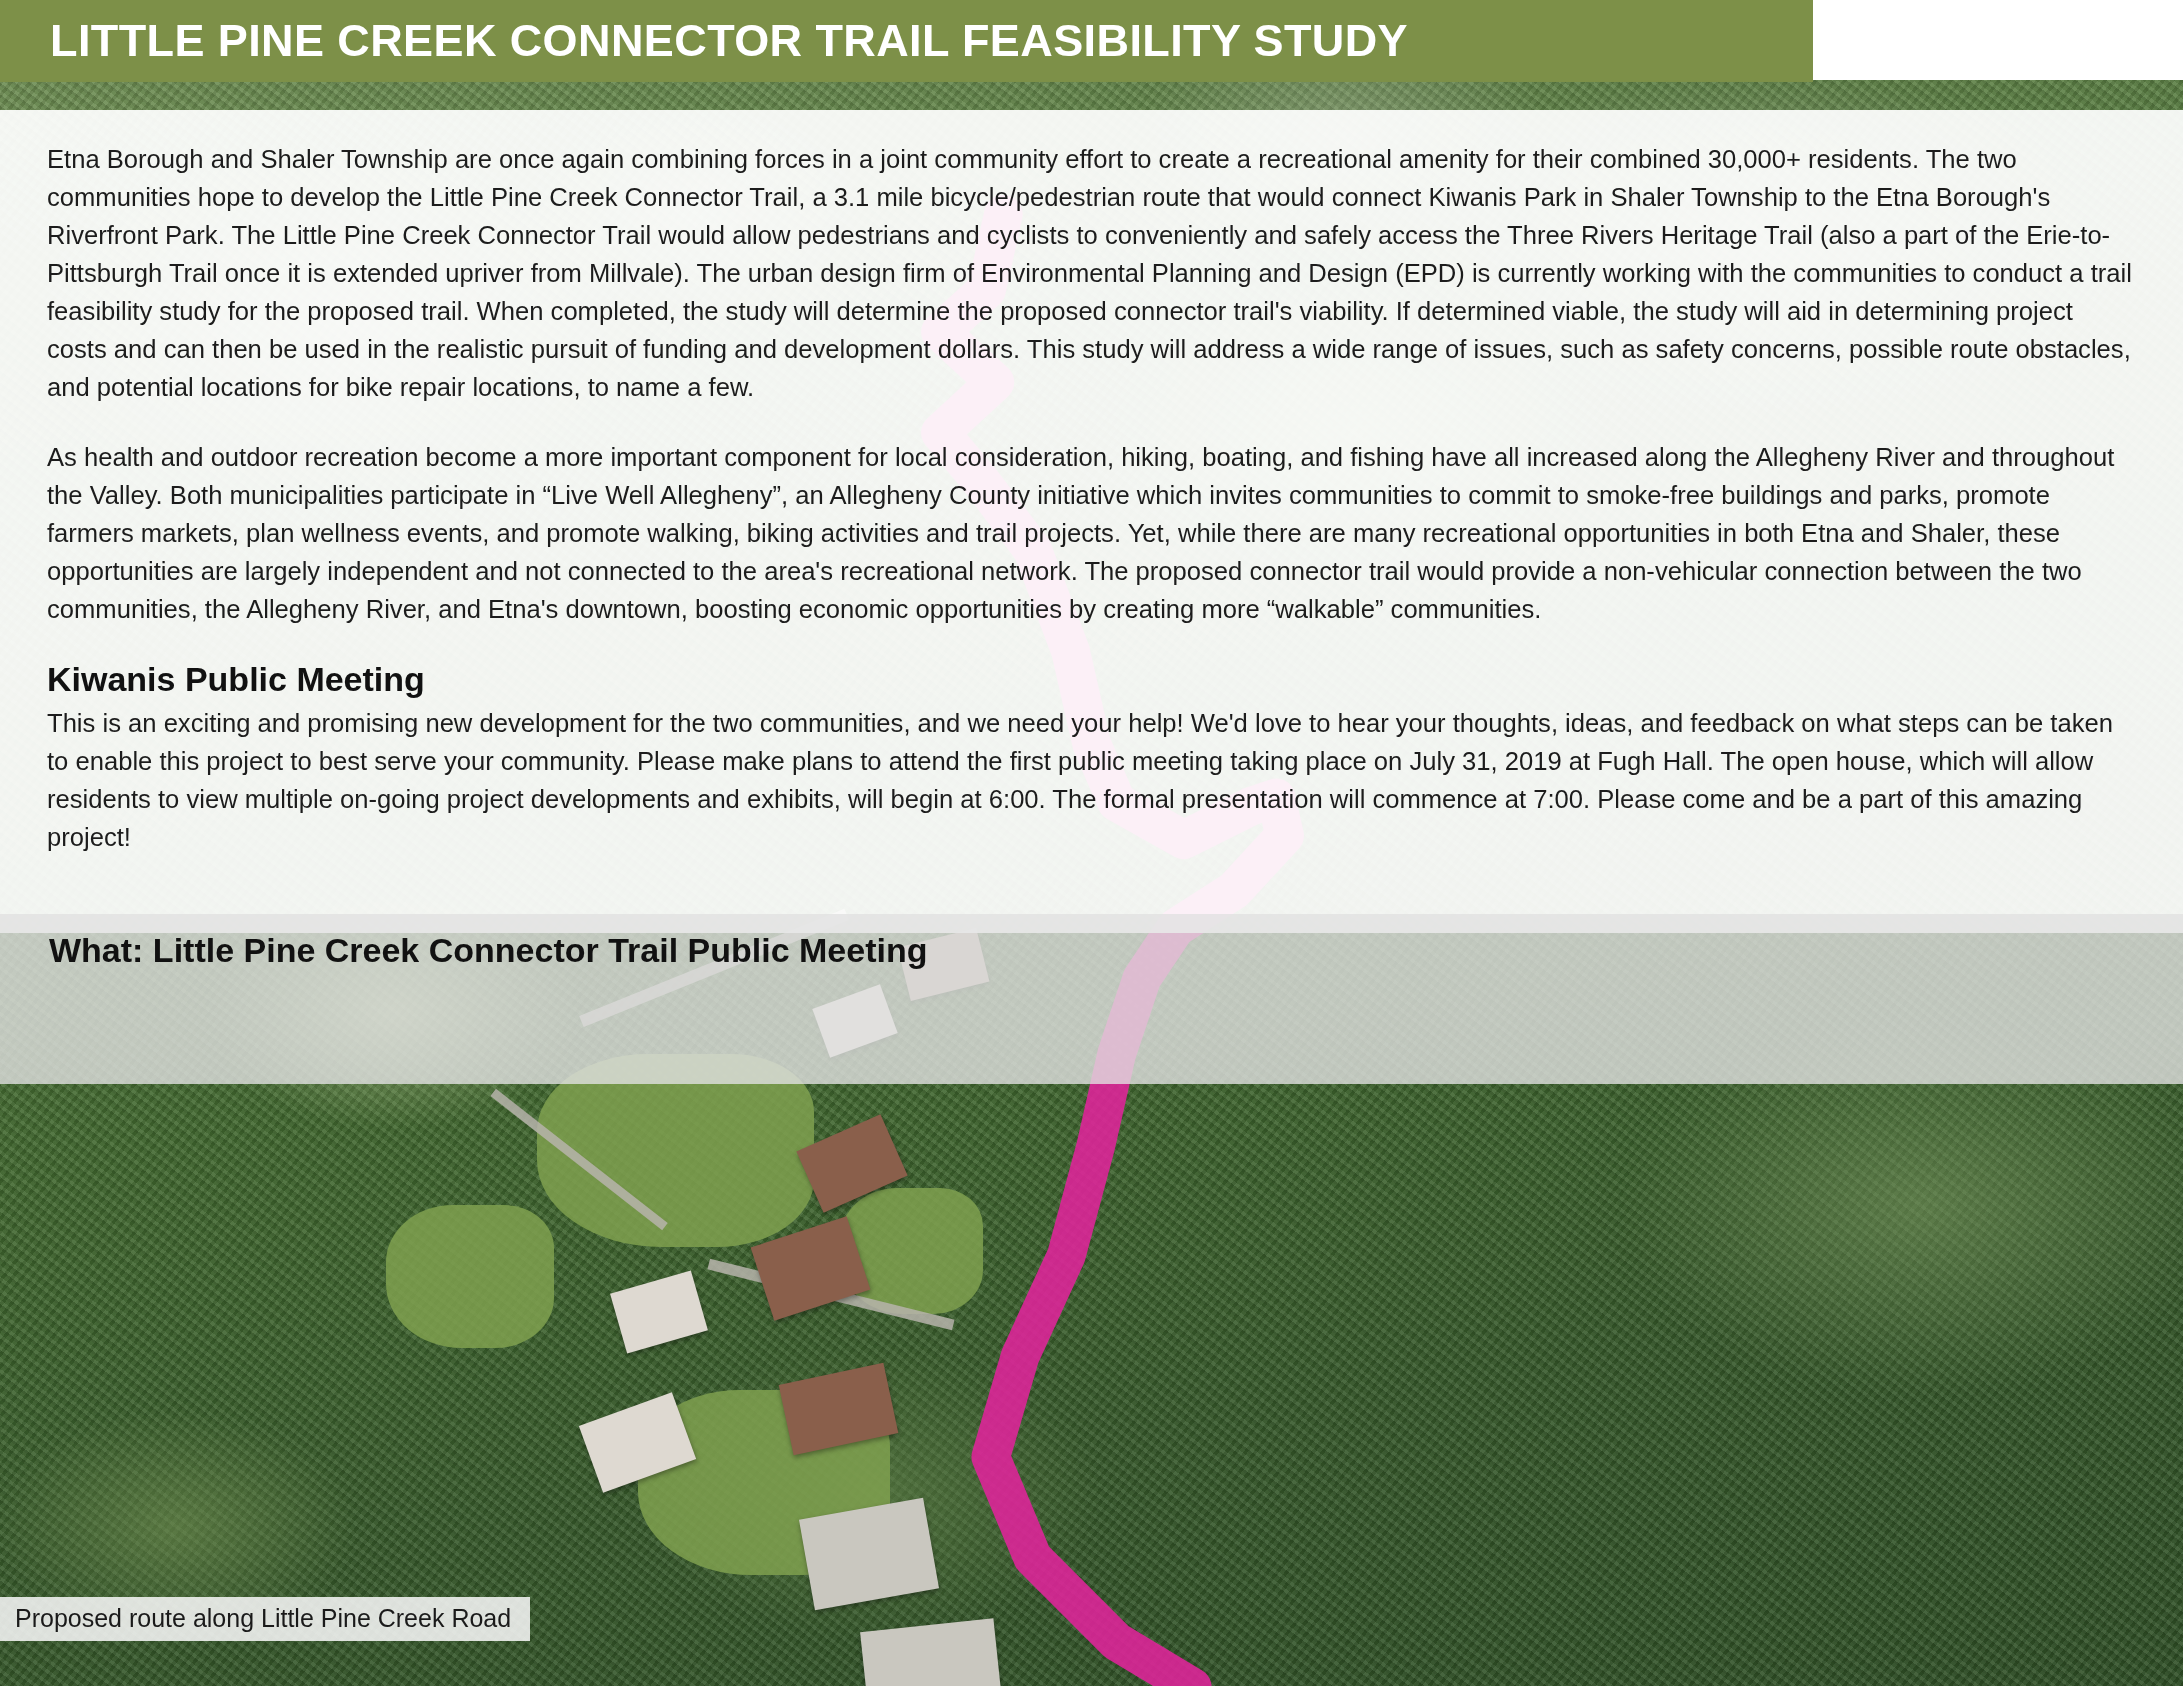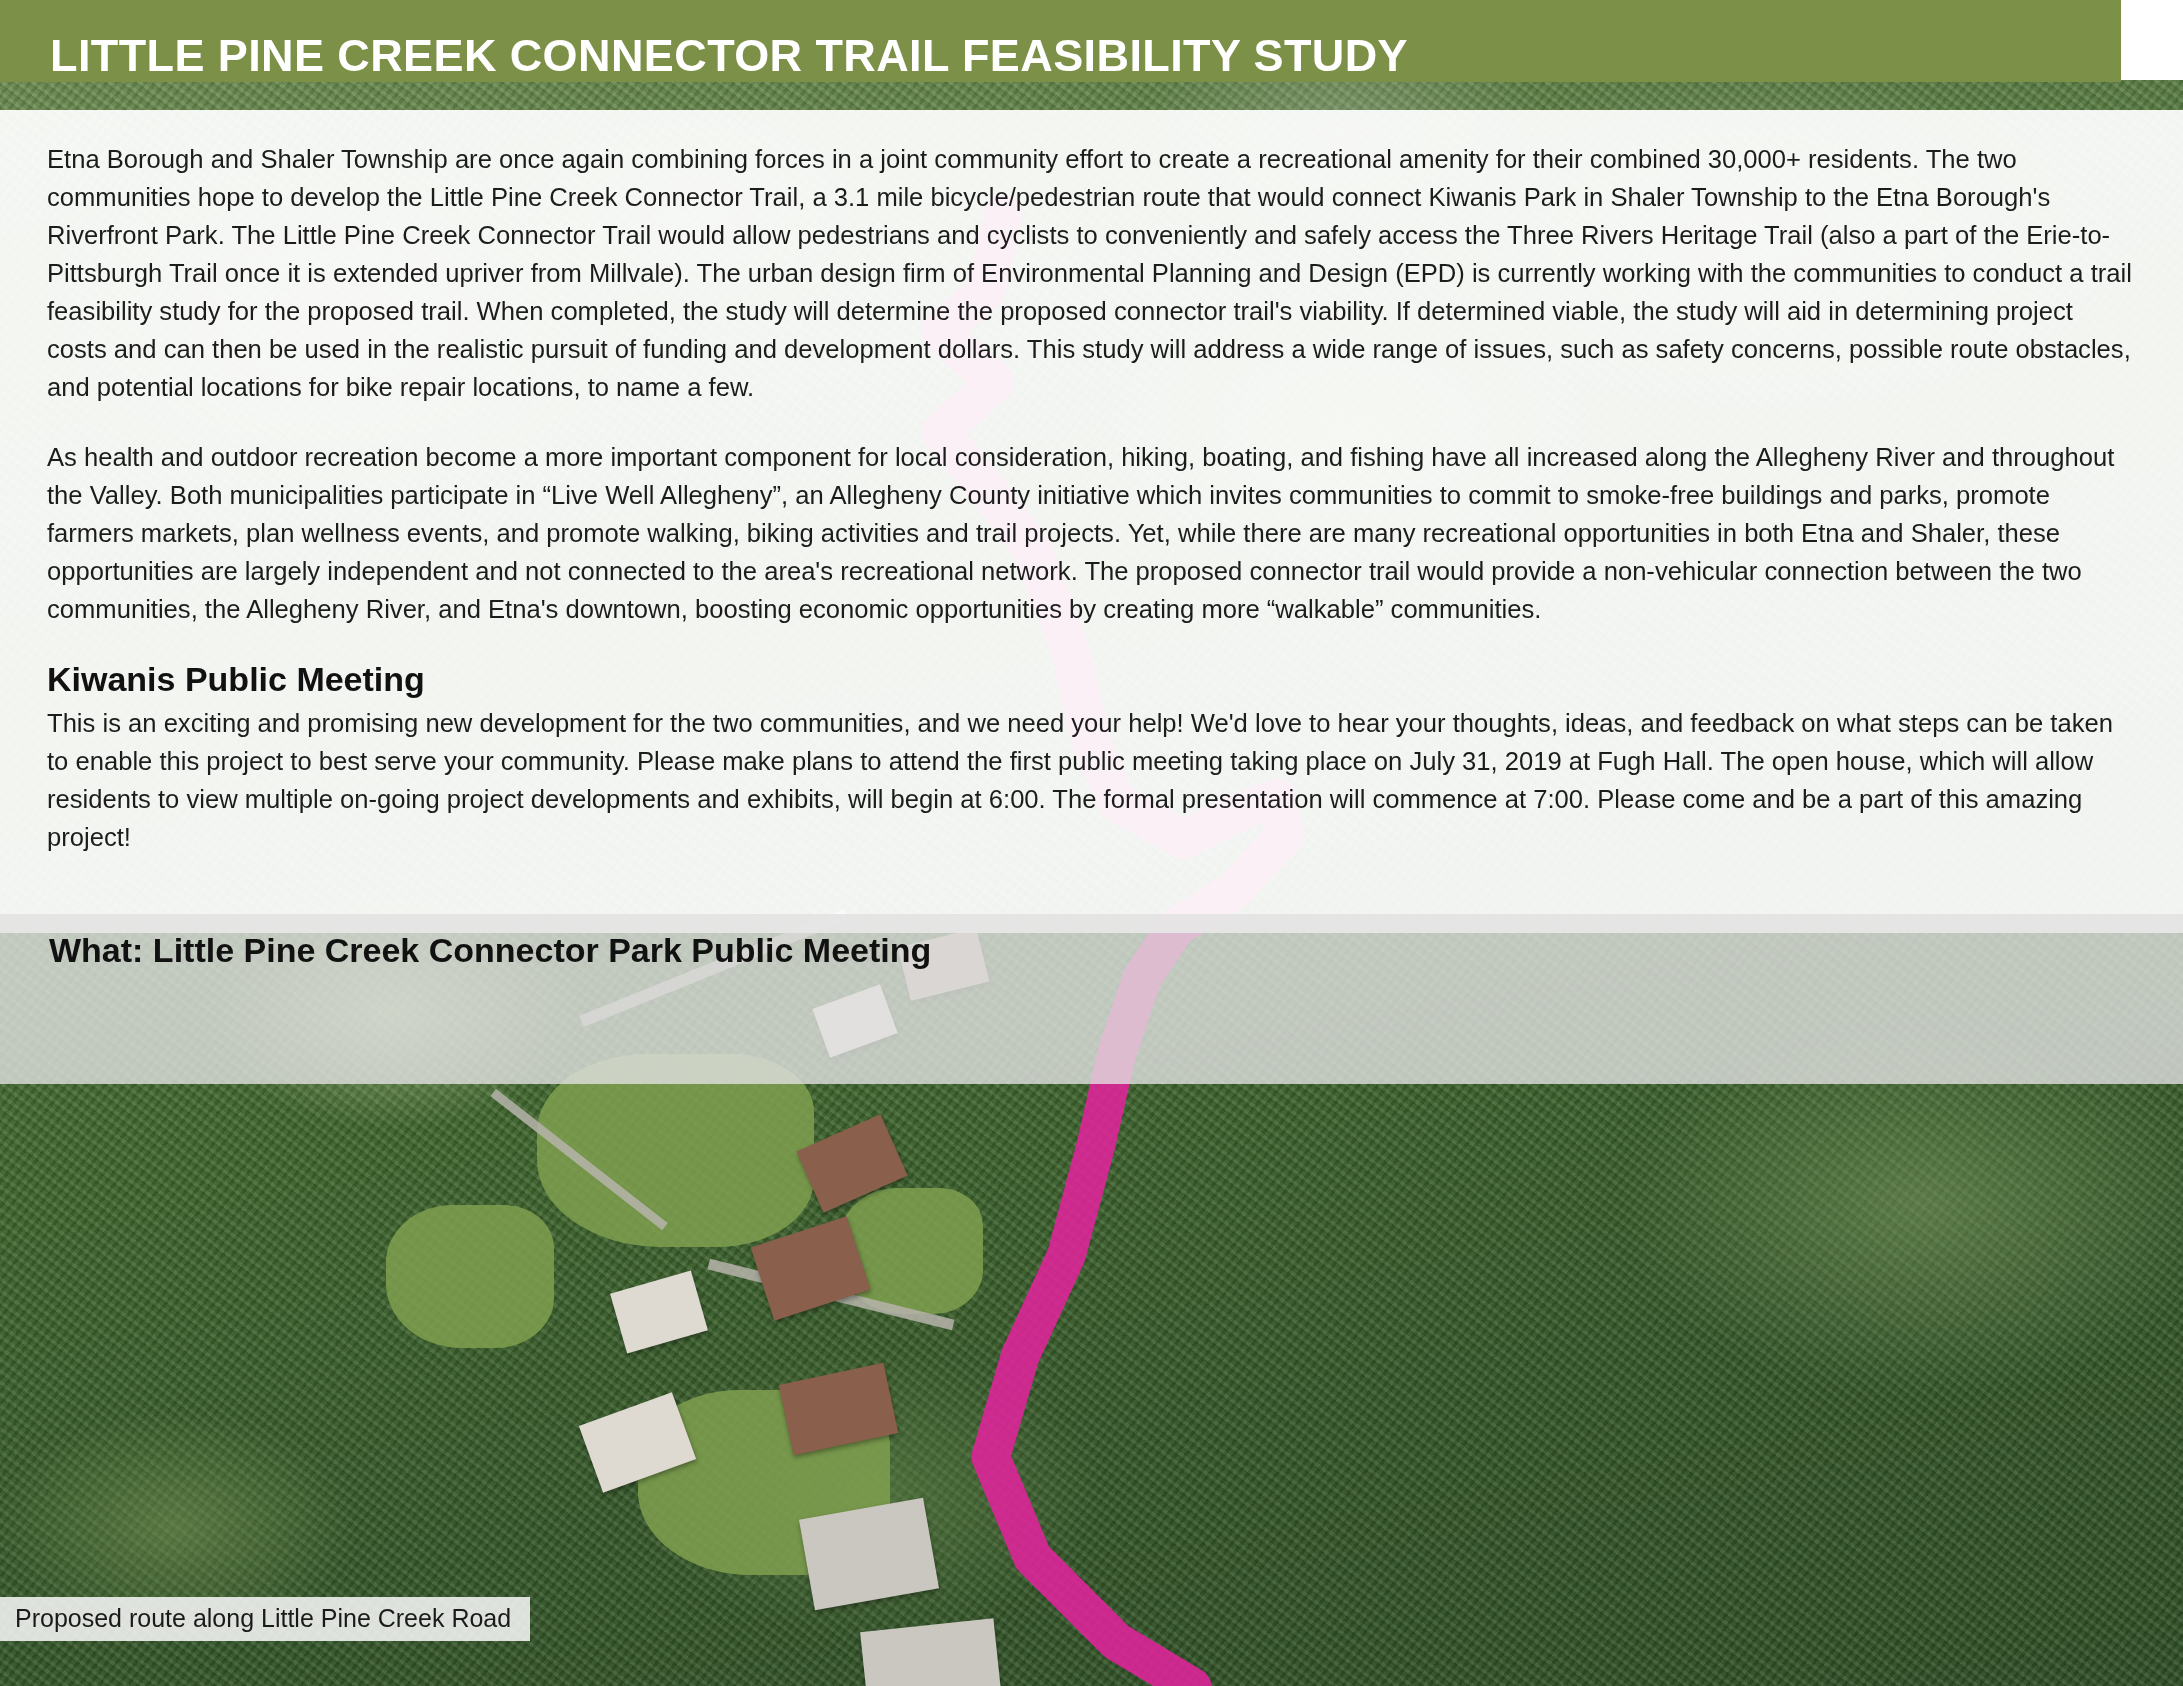--- a/index.html
+++ b/index.html
@@ -94,25 +94,25 @@
     left: 0; top: 0;
     width: 2183px;
     height: 1607px;
     pointer-events: none;
   }
 
   
   .header {
     position: absolute;
     left: 0; top: 0;
-    width: 2121px;
+    width: 1813px;
     height: 82px;
     background: #7d9048;
     display: flex;
-    align-items: flex-end;
+    align-items: center;
   }
   .header h1 {
     margin: 0;
     padding-left: 50px;
     color: #ffffff;
     font-size: 45px;
     font-weight: bold;
     letter-spacing: 0.4px;
     font-family: "Liberation Sans", sans-serif;
   }
@@ -227,19 +227,19 @@
   <div class="body-panel">
     <div class="body-inner">
       <p>Etna Borough and Shaler Township are once again combining forces in a joint community effort to create a recreational amenity for their combined 30,000+ residents. The two communities hope to develop the Little Pine Creek Connector Trail, a 3.1 mile bicycle/pedestrian route that would connect Kiwanis Park in Shaler Township to the Etna Borough's Riverfront Park. The Little Pine Creek Connector Trail would allow pedestrians and cyclists to conveniently and safely access the Three Rivers Heritage Trail (also a part of the Erie-to-Pittsburgh Trail once it is extended upriver from Millvale). The urban design firm of Environmental Planning and Design (EPD) is currently working with the communities to conduct a trail feasibility study for the proposed trail. When completed, the study will determine the proposed connector trail's viability. If determined viable, the study will aid in determining project costs and can then be used in the realistic pursuit of funding and development dollars. This study will address a wide range of issues, such as safety concerns, possible route obstacles, and potential locations for bike repair locations, to name a few.</p>
       <p>As health and outdoor recreation become a more important component for local consideration, hiking, boating, and fishing have all increased along the Allegheny River and throughout the Valley. Both municipalities participate in “Live Well Allegheny”, an Allegheny County initiative which invites communities to commit to smoke-free buildings and parks, promote farmers markets, plan wellness events, and promote walking, biking activities and trail projects. Yet, while there are many recreational opportunities in both Etna and Shaler, these opportunities are largely independent and not connected to the area's recreational network. The proposed connector trail would provide a non-vehicular connection between the two communities, the Allegheny River, and Etna's downtown, boosting economic opportunities by creating more “walkable” communities.</p>
       <h2 class="section-head">Kiwanis Public Meeting</h2>
       <p class="meeting-para">This is an exciting and promising new development for the two communities, and we need your help! We'd love to hear your thoughts, ideas, and feedback on what steps can be taken to enable this project to best serve your community. Please make plans to attend the first public meeting taking place on July 31, 2019 at Fugh Hall. The open house, which will allow residents to view multiple on-going project developments and exhibits, will begin at 6:00. The formal presentation will commence at 7:00. Please come and be a part of this amazing project!</p>
     </div>
   </div>
 
   <div class="details-band">
-    <p class="line">What: Little Pine Creek Connector Park Public Meeting</p>
+    <p class="line">What: Little Pine Creek Connector Trail Public Meeting</p>
   </div>
 
   <div class="caption">Proposed route along Little Pine Creek Road</div>
 
 </div>
 
 
 </body></html>

